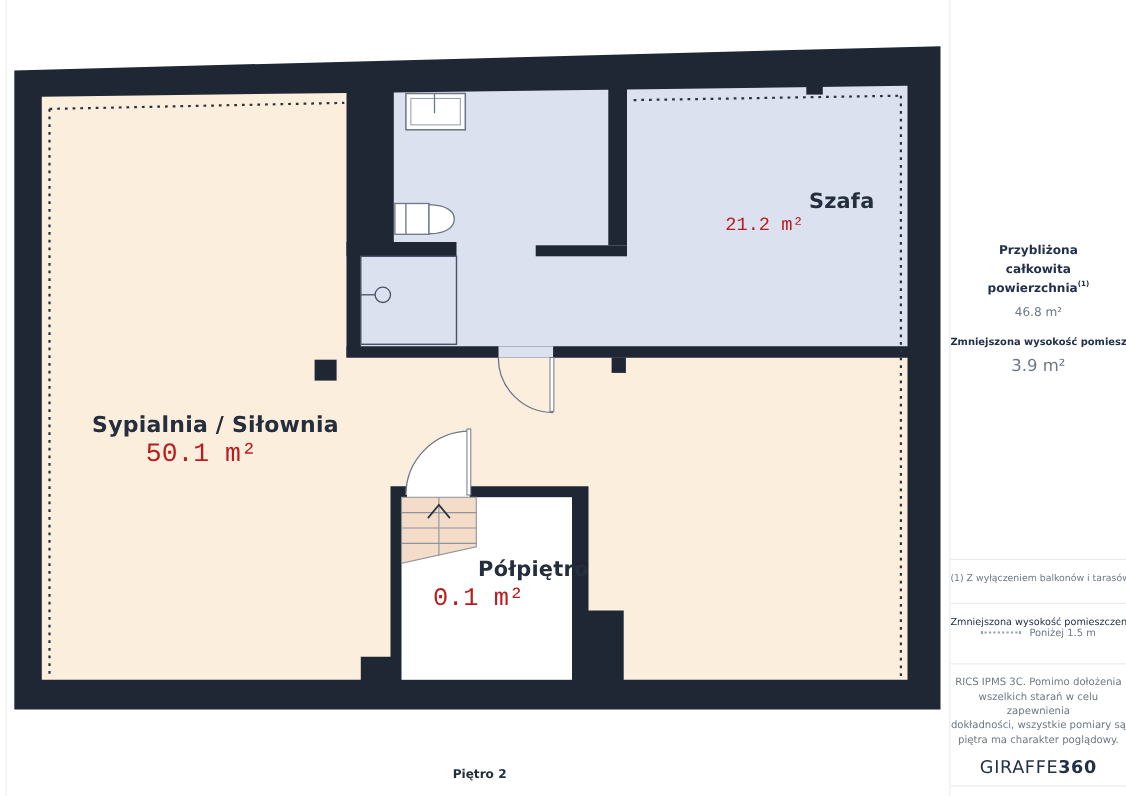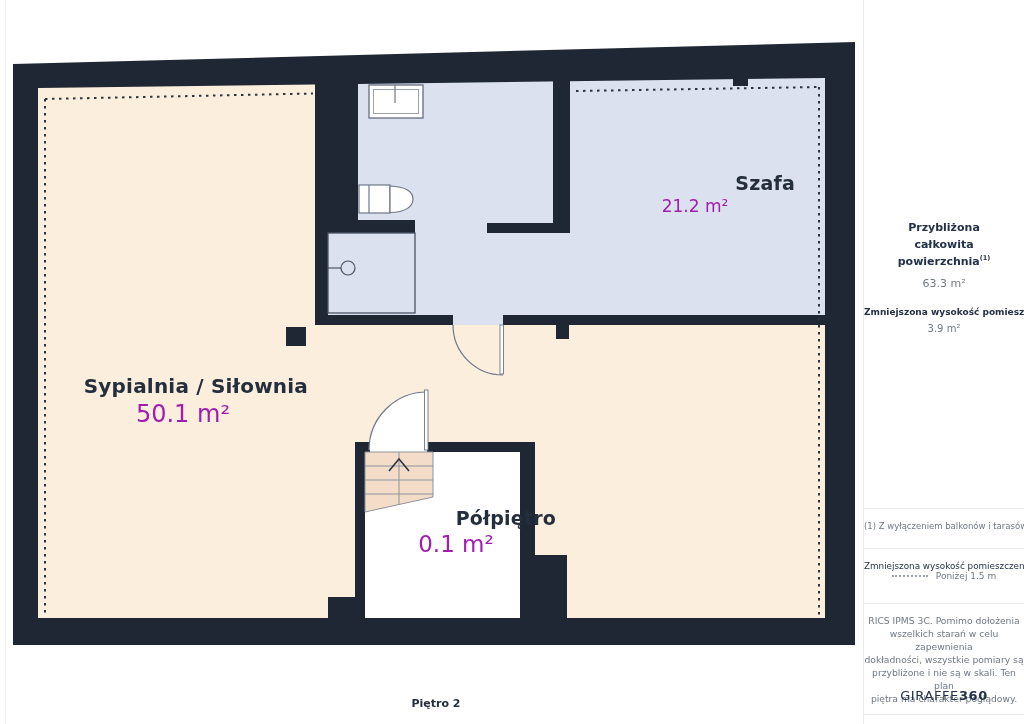--- a/index.html
+++ b/index.html
@@ -4,50 +4,50 @@
 <style>
   html,body{margin:0;padding:0;}
   body{
     width:1024px;height:724px;position:relative;background:#ffffff;
     font-family:"DejaVu Sans","Liberation Sans",sans-serif;overflow:hidden;
   }
   .page-edge{position:absolute;left:5px;top:0;bottom:0;width:1px;background:#ededf2;}
   #plan-svg{position:absolute;left:0;top:0;}
   .room-label{position:absolute;text-align:center;pointer-events:none;}
   .room-name{font-weight:bold;color:#242e3c;letter-spacing:.2px;text-align:right;}
-  .room-area{color:#a21caf;margin-top:2px;}
+  .room-area{color:#b91c1c;margin-top:2px;font-family:Liberation Mono, monospace;}
   .lbl-sypialnia{left:58px;top:338px;width:250px;margin-top:36px;}
   .lbl-sypialnia .room-name{font-size:20px;}
   .lbl-sypialnia .room-area{font-size:24px;}
   .lbl-szafa{left:595px;top:172px;width:200px;}
   .lbl-szafa .room-name{font-size:19px;}
   .lbl-szafa .room-area{font-size:17px;}
-  .lbl-polpietro{left:356px;top:507px;width:200px;}
+  .lbl-polpietro{left:335px;top:507px;width:200px;}
   .lbl-polpietro .room-name{font-size:19px;}
   .lbl-polpietro .room-area{font-size:23px;}
   .floor-label{position:absolute;left:376px;top:697px;width:120px;text-align:center;
     font-size:11px;font-weight:bold;color:#242e3c;}
   
   .sidebar{position:absolute;left:863px;top:0;width:161px;height:724px;
     border-left:1px solid #e8eaef;box-sizing:border-box;}
   .sb-divider{position:absolute;left:0;width:100%;height:1px;background:#e8eaef;}
   .sb-block{position:absolute;left:0;width:100%;text-align:center;box-sizing:border-box;}
   .sb-title{font-size:11px;font-weight:bold;color:#233049;line-height:1.55;
     width:128px;margin:0 auto;}
   .sb-title sup{font-size:6.5px;}
   .sb-value{font-size:11px;color:#6e7884;margin-top:7px;}
   .sb-subtitle{font-size:9px;font-weight:bold;color:#233049;margin-top:17px;white-space:nowrap;}
-  .sb-subvalue{font-size:10px;color:#6e7884;margin-top:6px;}
+  .sb-subvalue{font-size:15px;color:#6e7884;margin-top:6px;}
   .sb-footnote{font-size:8.5px;color:#6e7884;white-space:nowrap;}
   .sb-legend-title{font-size:8.8px;color:#233049;white-space:nowrap;}
   .sb-legend-row{font-size:9px;color:#6e7884;}
   .dotted-swatch{display:inline-block;width:36px;border-top:2px dotted #9aa3af;
     vertical-align:middle;margin-right:8px;position:relative;top:-1px;}
   .sb-disclaimer{font-size:9.2px;color:#6e7884;line-height:1.42;}
-  .brand{font-size:13px;color:#233049;letter-spacing:.6px;}
+  .brand{font-size:16px;color:#233049;letter-spacing:.6px;}
   .brand .b{font-weight:bold;}
 </style>
 </head>
 <body>
 
 <div class="page-edge"></div>
 
 <svg id="plan-svg" width="860" height="724" viewBox="0 0 860 724">
 
   <polygon points="13,64 855,42 855,645 13,645" fill="#1e2733"></polygon>
@@ -128,21 +128,21 @@
 <div class="room-label lbl-polpietro">
   <div class="room-name">Półpiętro</div>
   <div class="room-area">0.1 m²</div>
 </div>
 
 <div class="floor-label">Piętro 2</div>
 
 <div class="sidebar">
   <div class="sb-block" style="top:188px;margin-top:31px;">
     <div class="sb-title"><span>Przybliżona całkowita powierzchnia</span><sup>(1)</sup></div>
-    <div class="sb-value">63.3 m²</div>
+    <div class="sb-value">46.8 m²</div>
     <div class="sb-subtitle">Zmniejszona wysokość pomieszczenia</div>
     <div class="sb-subvalue">3.9 m²</div>
   </div>
 
   <div class="sb-divider" style="top:508px;"></div>
 
   <div class="sb-block" style="top:521px;">
     <div class="sb-footnote">(1) Z wyłączeniem balkonów i tarasów</div>
   </div>
 
@@ -154,21 +154,20 @@
       <span class="dotted-swatch"></span><span>Poniżej 1.5 m</span>
     </div>
   </div>
 
   <div class="sb-divider" style="top:603px;"></div>
 
   <div class="sb-block sb-disclaimer" style="top:614px;">
     <div>RICS IPMS 3C. Pomimo dołożenia</div>
     <div>wszelkich starań w celu zapewnienia</div>
     <div>dokładności, wszystkie pomiary są</div>
-    <div>przybliżone i nie są w skali. Ten plan</div>
     <div>piętra ma charakter poglądowy.</div>
   </div>
 
   <div class="sb-block brand" style="top:688px;">
     <span>GIRAFFE</span><span class="b">360</span>
   </div>
 
   <div class="sb-divider" style="top:714px;"></div>
 </div>
 

